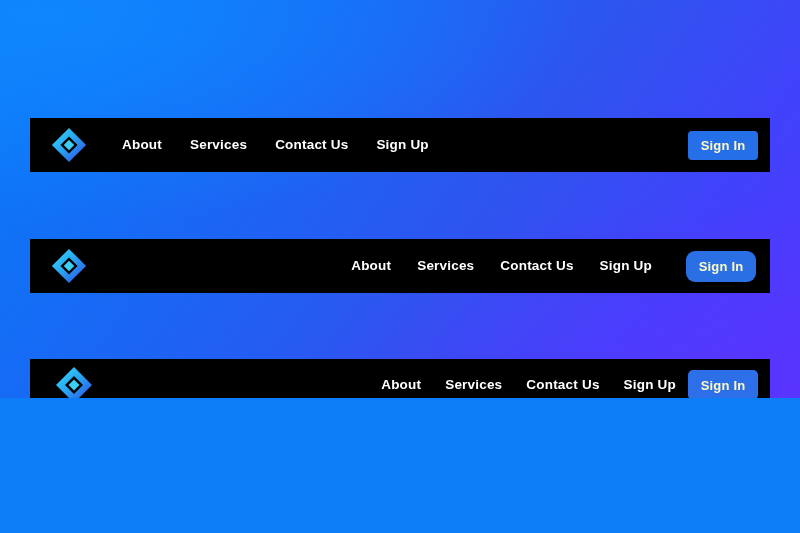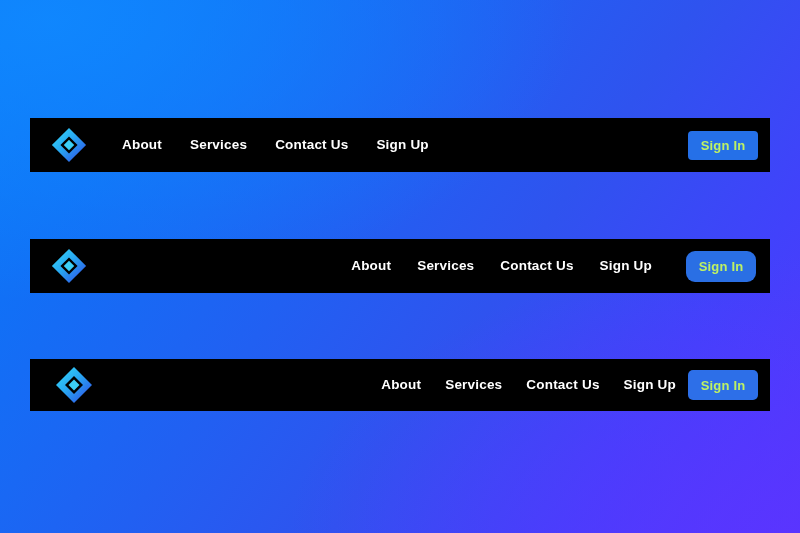--- a/index.html
+++ b/index.html
@@ -9,21 +9,21 @@
   body {
     width: 800px;
     height: 533px;
     overflow: hidden;
     font-family: "Liberation Sans", sans-serif;
     background: #0d7df7;
   }
   #stage {
     position: relative;
     width: 800px;
-    height: 533px;
+    height: 398px;
     background:
       linear-gradient(125deg,
         #0b7bf8 0%,
         #1170f6 18%,
         #2160f2 42%,
         #2f53ef 60%,
         #4142fb 80%,
         #5436ff 100%);
     overflow: hidden;
   }
@@ -78,21 +78,21 @@
     cursor: pointer;
     line-height: 1;
   }
   
   #navbar-1 .nav-links { gap: 28px; margin-left: 34px; }
   #navbar-2 .nav-links { gap: 26px; }
   #navbar-3 .nav-links { gap: 24px; }
 
   
   .signin-btn {
-    color: #bef264;
+    color: #fef9c3;
     font-size: 13px;
     font-weight: bold;
     letter-spacing: 0.2px;
     white-space: nowrap;
     border: none;
     cursor: pointer;
     line-height: 1;
     font-family: "Liberation Sans", sans-serif;
     display: inline-flex;
     align-items: center;

